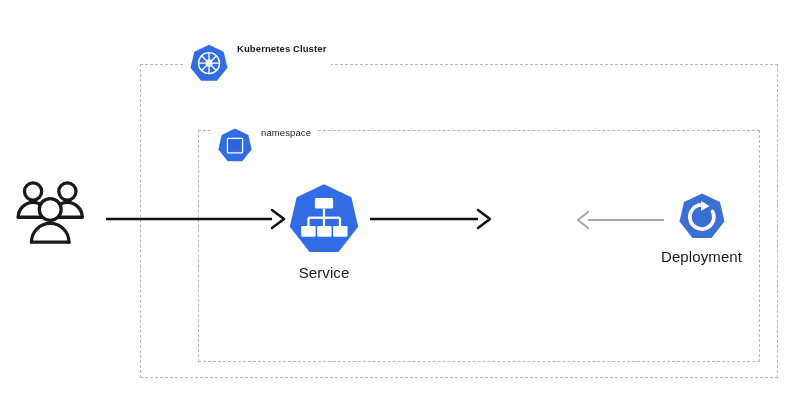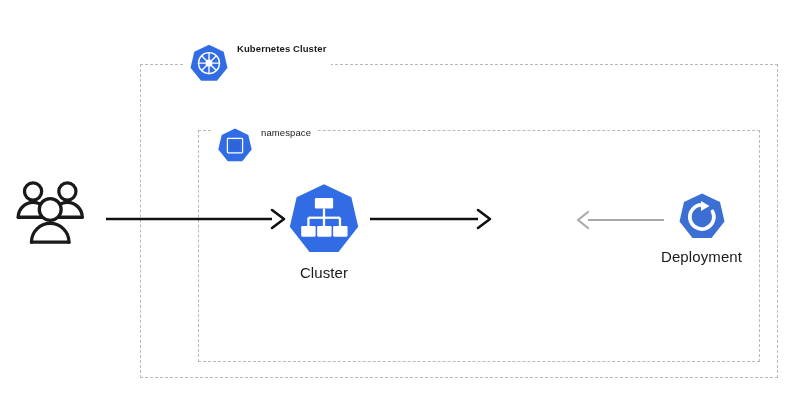--- a/index.html
+++ b/index.html
@@ -169,21 +169,21 @@
         </g>
         <g stroke="#ffffff" stroke-width="3" fill="none">
           <line x1="50" y1="35" x2="50" y2="47"></line>
           <line x1="29.5" y1="47" x2="71" y2="47"></line>
           <line x1="29.5" y1="47" x2="29.5" y2="58"></line>
           <line x1="50" y1="47" x2="50" y2="58"></line>
           <line x1="71" y1="47" x2="71" y2="58"></line>
         </g>
       </svg>
     </span>
-    <span class="node-label">Cluster</span>
+    <span class="node-label">Service</span>
   </div>
 
   <div class="arrow" id="arrow-service-ingress">
     <svg width="122" height="26" viewBox="0 0 122 26">
       <line x1="0" y1="13" x2="108" y2="13" stroke="#111111" stroke-width="2.6"></line>
       <path d="M108 4 L120 13 L108 22" fill="none" stroke="#111111" stroke-width="2.6" stroke-linecap="round" stroke-linejoin="round"></path>
     </svg>
   </div>
 
 

